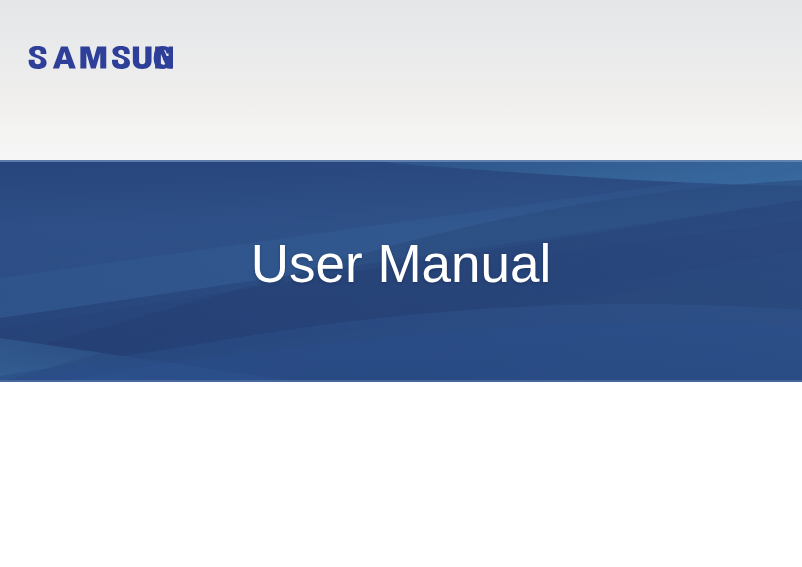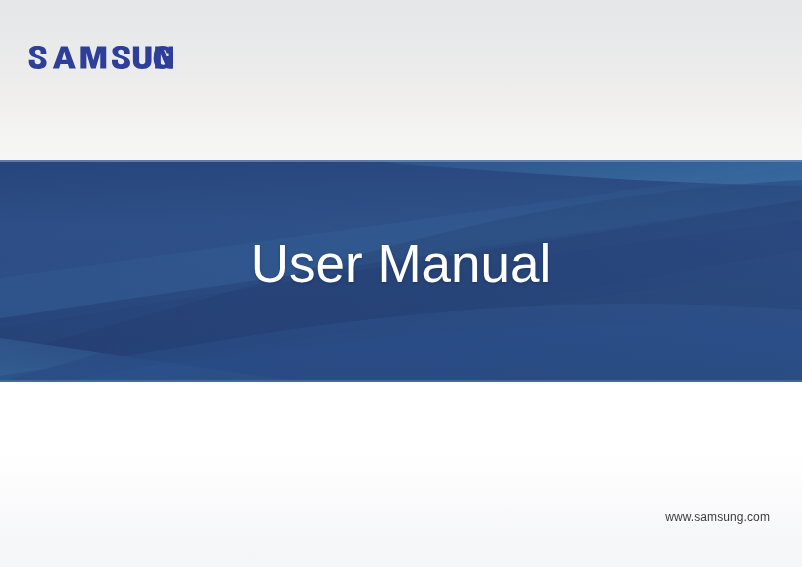--- a/index.html
+++ b/index.html
@@ -205,17 +205,14 @@
 
       <rect x="0" y="0" width="802" height="222" fill="url(#gVignette)"></rect>
     </svg>
 
     <div class="banner-toprule"></div>
     <div class="banner-bottomrule"></div>
 
     <div class="banner-title">User Manual</div>
   </div>
 
-  <div class="footer">
-    <div class="site-url">www.samsung.com</div>
-  </div>
 
 </div>
 
 </body></html>

